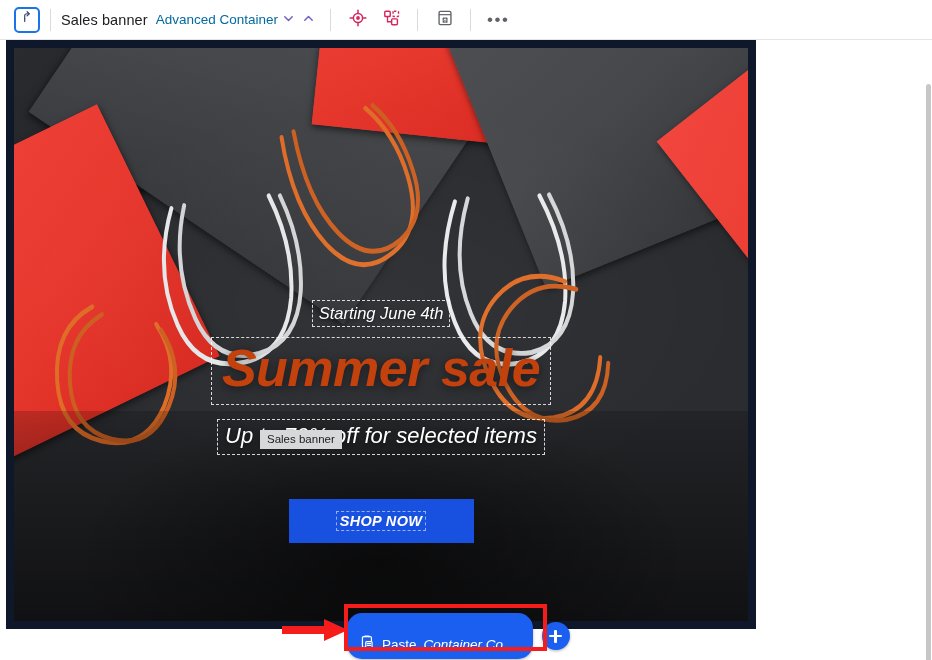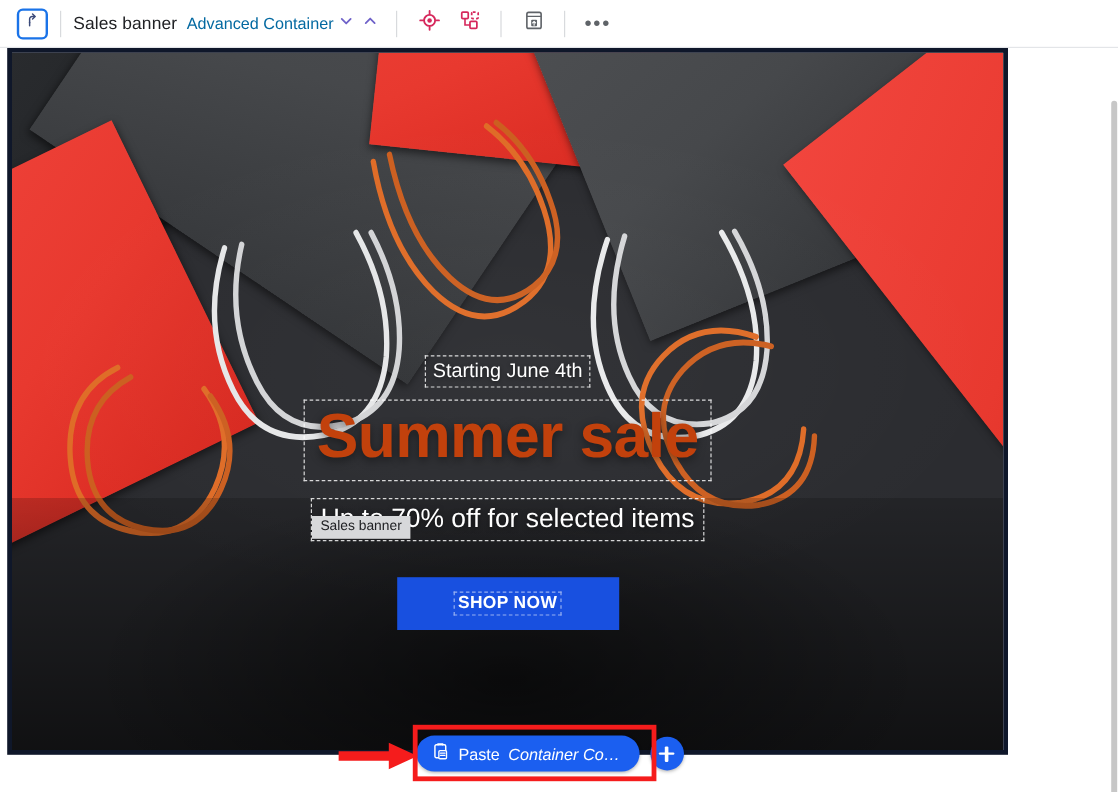--- a/index.html
+++ b/index.html
@@ -62,24 +62,25 @@
   .tb-dots {
     font-size: 17px; color: #5f6368; letter-spacing: 1.5px;
     line-height: 8px; cursor: pointer; padding: 0 6px;
     flex: 0 0 auto;
   }
 
   
   .canvas-wrap {
     position: absolute;
     left: 6px; top: 40px;
-    width: 834px; height: 589px;
+    width: 750px; height: 589px;
     box-sizing: border-box;
-    border: 4px solid #0f172a;
+    border: 8px solid #0f172a;
     overflow: hidden;
+    font-style: italic;
   }
   .photo {
     position: absolute; inset: 0;
     background: #2b2c30;
     overflow: hidden;
   }
   
   .photo::after {
     content:"";
     position:absolute; inset:0;
@@ -117,21 +118,21 @@
     letter-spacing: -0.5px;
     padding: 3px 10px 8px 10px; margin-top: 10px; line-height: 1.06;
     text-shadow: 0 2px 8px rgba(0,0,0,.45);
   }
   .subline {
     font-size: 22px; color: #ffffff; font-weight: 400;
     padding: 3px 7px 4px 7px; margin-top: 14px; line-height: 1.2;
     text-shadow: 0 1px 4px rgba(0,0,0,.5);
     text-align: center;
   }
-  .cta-row { display: flex; gap: 24px; margin-top: 30px; }
+  .cta-row { display: flex; gap: 24px; margin-top: 44px; }
   .cta {
     width: 185px; height: 44px;
     display: flex; align-items: center; justify-content: center;
     font-size: 14.5px; font-weight: 700; letter-spacing: .3px;
     cursor: pointer;
   }
   .cta-primary { background: #1850e0; color:#ffffff; }
   .cta-secondary { background: #fbfbfb; color:#111111; }
   .cta-label {
     border: 1px dashed rgba(255,255,255,.55);
@@ -153,21 +154,21 @@
     position: absolute;
     left: 347px; top: 613px;
     display: flex; align-items: center; gap: 9px;
     z-index: 20;
   }
   .paste-btn {
     height: 30px;
     background: #1b5ff0;
     border-radius: 15px;
     display: flex; align-items: center; gap: 7px;
-    padding: 0 16px 0 13px;
+    padding: 16px 16px 0 13px;
     color: #ffffff; font-size: 13.5px;
     cursor: pointer;
     white-space: nowrap;
     box-shadow: 0 1px 3px rgba(0,0,0,.3);
   }
   .paste-btn .it { font-style: italic; }
   .plus-btn {
     width: 28px; height: 28px;
     border-radius: 50%;
     background: #1b5ff0;

